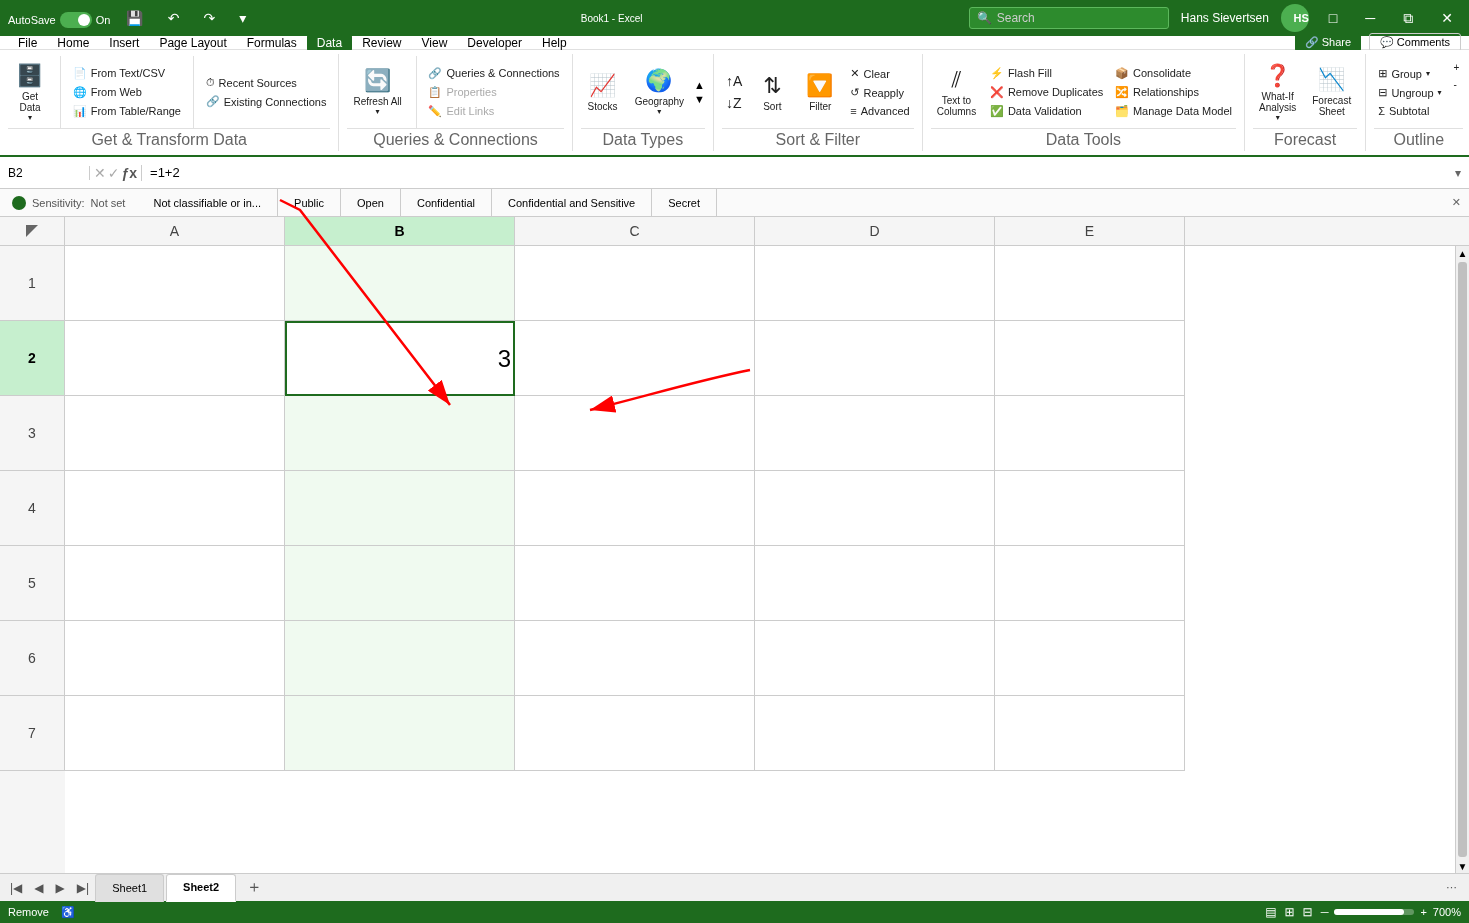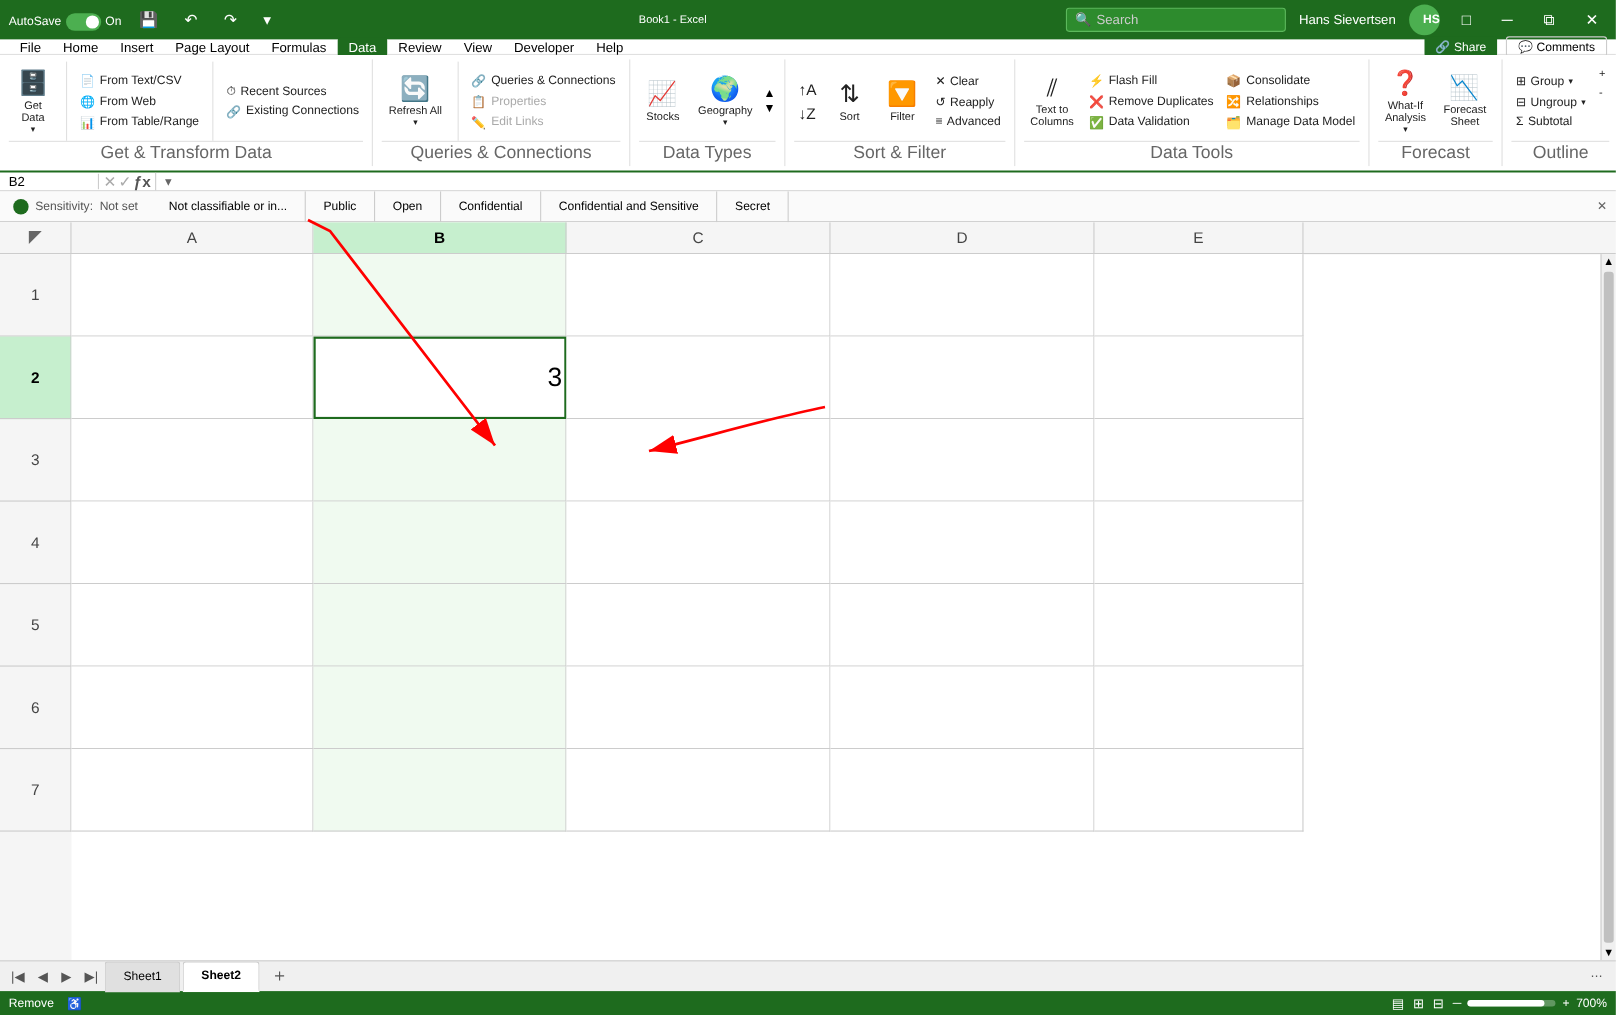--- a/index.html
+++ b/index.html
@@ -73,21 +73,21 @@
       display: flex; align-items: center; gap: 4px; cursor: pointer; padding: 2px 4px;
       border-radius: 3px; font-size: 11px; color: #222; border: none; background: none; white-space: nowrap;
     }
     .ribbon-col { display: flex; flex-direction: column; gap: 2px; }
     .ribbon-separator { width: 1px; background: #e0e0e0; margin: 0 4px; align-self: stretch; }
     .dropdown-arrow { font-size: 8px; }
 
     
     .formula-bar {
       display: flex; align-items: center; border-bottom: 1px solid #ccc;
-      height: 17px; background: #fff;
+      height: 32px; background: #fff;
     }
     .cell-ref-box {
       width: 90px; border-right: 1px solid #ccc; padding: 0 8px;
       font-size: 12px; display: flex; align-items: center;
     }
     .formula-input {
       flex: 1; border: none; outline: none; font-size: 12px; padding: 0 8px;
     }
     .expand-btn { padding: 0 8px; cursor: pointer; font-size: 12px; color: #666; }
 
@@ -436,20 +436,21 @@
 
   <div class="formula-bar">
     <div class="cell-ref-box">
       <span>B2</span>
     </div>
     <div style="display:flex;align-items:center;border-right:1px solid #ccc;padding:0 4px;gap:2px;">
       <span style="color:#aaa;font-size:14px;cursor:pointer;">✕</span>
       <span style="color:#aaa;font-size:14px;cursor:pointer;">✓</span>
       <span style="color:#555;font-size:14px;cursor:pointer;font-weight:bold;">ƒx</span>
     </div>
+    <input type="text" class="formula-input" style="flex: 1 1 0%; border: none; outline: none; font-size: 13px; padding: 0px 8px;" value="=1+2">
     <span class="expand-btn">▾</span>
   </div>
 
   <div class="sensitivity-bar">
     <div class="sensitivity-label">
       <div class="sensitivity-dot"></div>
       <span>Sensitivity:</span>
       <span>Not set</span>
     </div>
     <div class="sensitivity-tabs">

